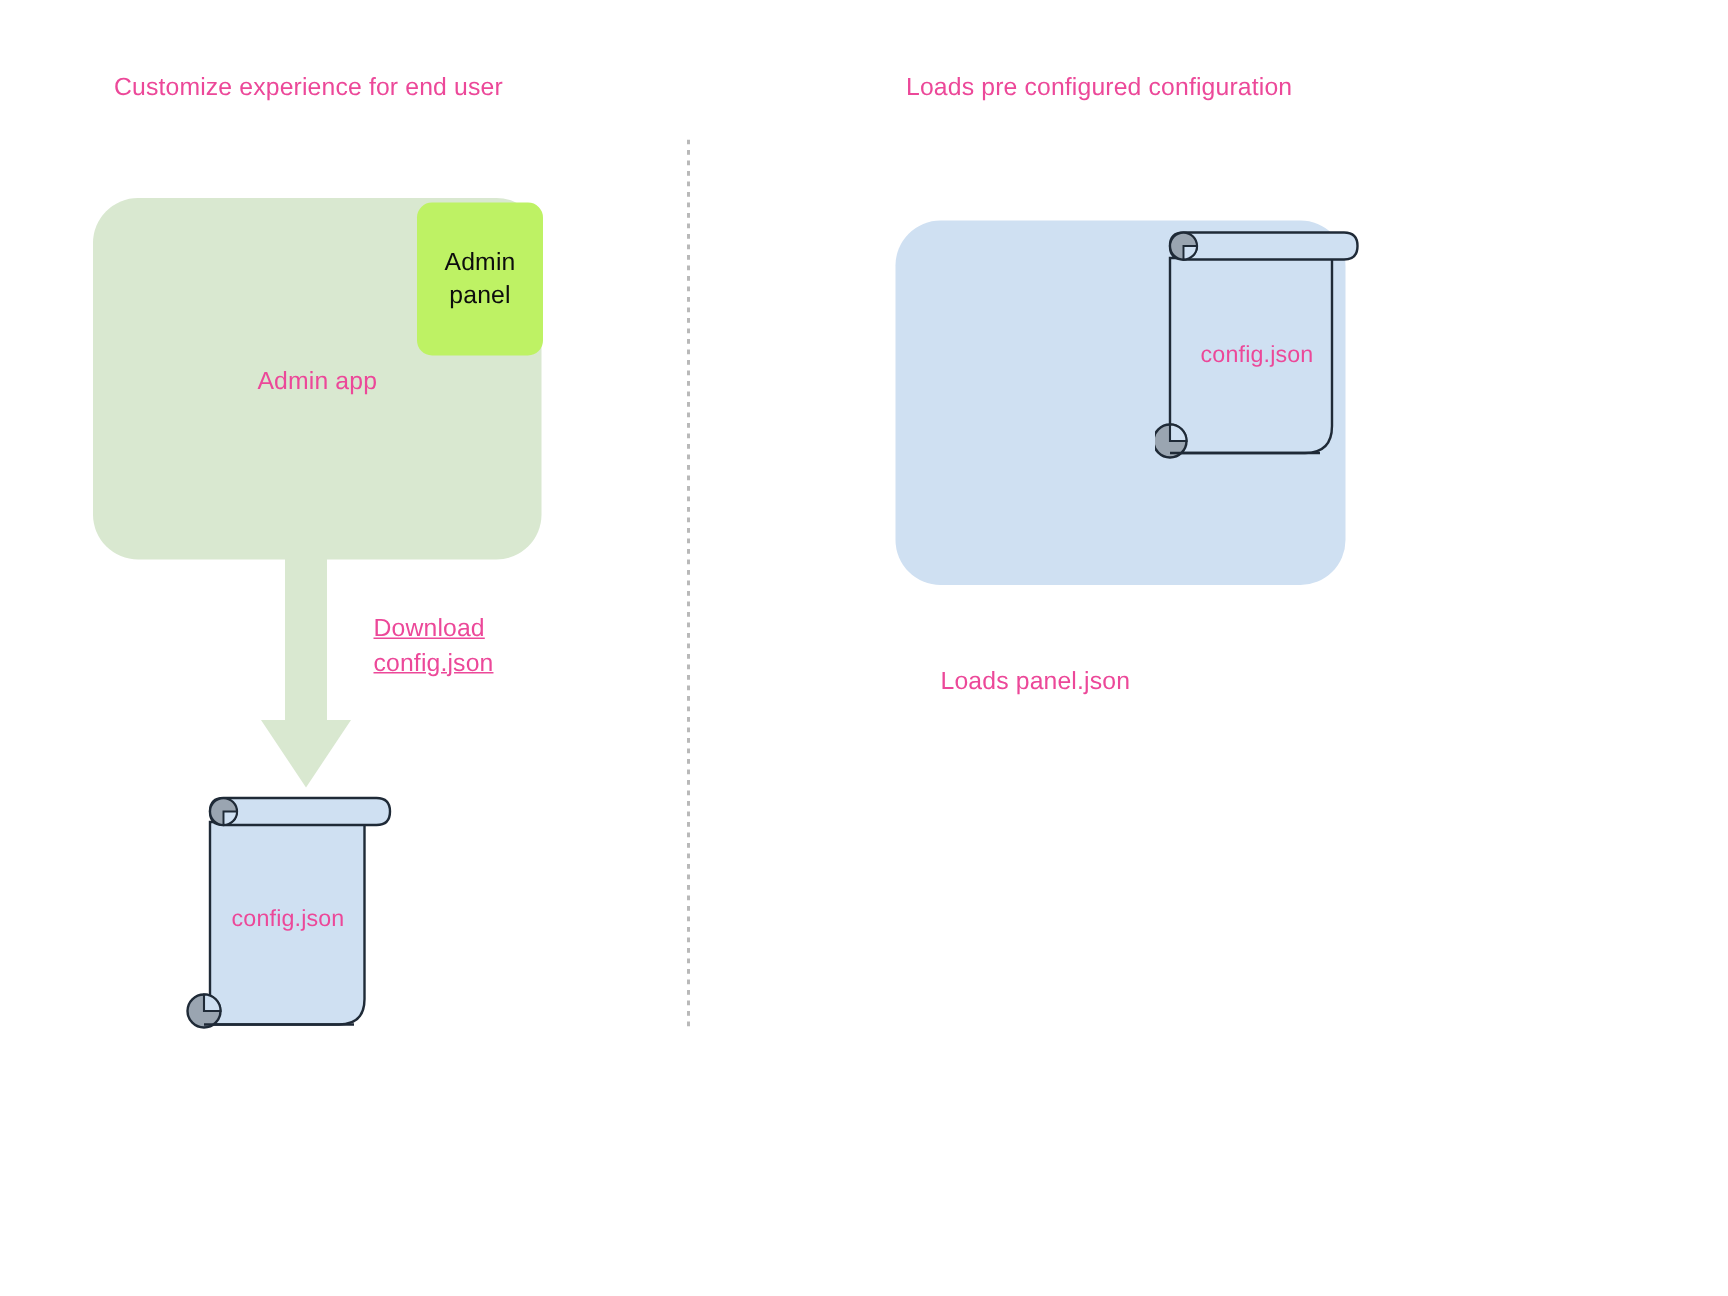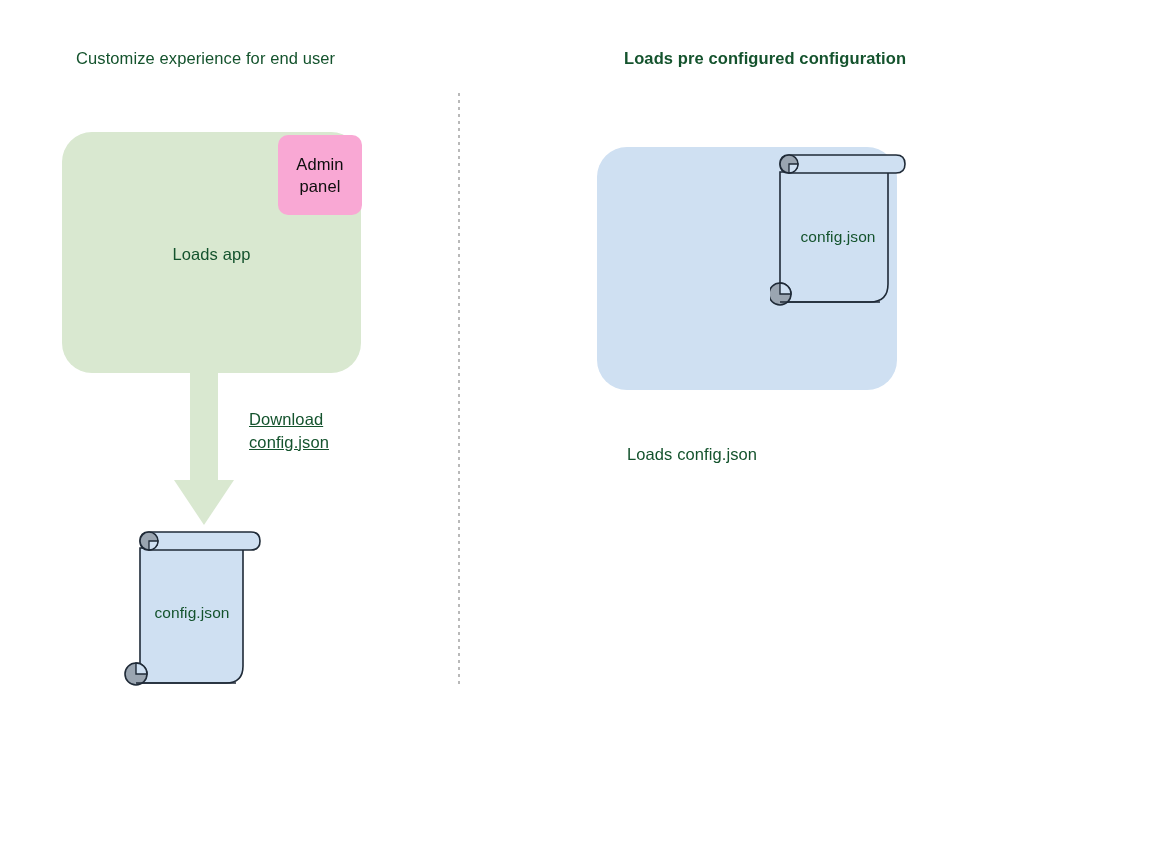--- a/index.html
+++ b/index.html
@@ -19,33 +19,32 @@
     position: absolute;
     left: 0;
     top: 0;
     width: 1152px;
     height: 864px;
   }
   .lbl {
     position: absolute;
     font-size: 16.5px;
     line-height: 22px;
-    color: #14532d;
+    color: #ec4899;
     white-space: pre;
     letter-spacing: 0.1px;
   }
   
   #title-left {
     left: 76px;
     top: 47px;
   }
   #title-right {
-    left: 624px;
+    left: 604px;
     top: 47px;
-    font-weight: bold;
   }
   
   #divider {
     position: absolute;
     left: 458px;
     top: 93px;
     width: 2px;
     height: 593px;
     background-image: linear-gradient(to bottom, #b9b9b9 0px, #b9b9b9 3px, rgba(255,255,255,0) 3px, rgba(255,255,255,0) 7px);
     background-size: 2px 7px;
@@ -66,22 +65,22 @@
     left: 62px;
     top: 243px;
     width: 299px;
     text-align: center;
   }
   #admin-panel-badge {
     position: absolute;
     left: 278px;
     top: 135px;
     width: 84px;
-    height: 80px;
-    background: #f9a8d4;
+    height: 102px;
+    background: #bef264;
     border-radius: 10px;
     display: flex;
     align-items: center;
     justify-content: center;
   }
   #admin-panel-label {
     position: static;
     text-align: center;
     color: #0d0d0d;
     white-space: normal;
@@ -162,21 +161,21 @@
 <div id="canvas">
 
   <div class="lbl" id="title-left">Customize experience for end user</div>
 
   <div class="lbl" id="title-right">Loads pre configured configuration</div>
 
   <div id="divider"></div>
 
   <div id="admin-app-box"></div>
 
-  <div class="lbl" id="admin-app-label">Loads app</div>
+  <div class="lbl" id="admin-app-label">Admin app</div>
 
   <div id="admin-panel-badge">
     <div class="lbl" id="admin-panel-label">Admin panel</div>
   </div>
 
   <svg id="download-arrow" viewBox="0 0 74 160">
     <polygon points="20,0 48,0 48,110 64,110 34,155 4,110 20,110" fill="#d9e8d0"></polygon>
   </svg>
 
   <div class="lbl" id="arrow-label"><span style="white-space:pre-line">Download
@@ -206,15 +205,15 @@
     <circle cx="10" cy="142" r="11" fill="#9aa5b1" stroke="#1f2a37" stroke-width="1.6"></circle>
     <path d="M 10 142 L 21 142 A 11 11 0 0 0 10 131 Z" fill="#cfe0f2" stroke="#1f2a37" stroke-width="1.4"></path>
     <line x1="10" y1="150" x2="110" y2="150" stroke="#1f2a37" stroke-width="1.6"></line>
     <path d="M 19 3 L 126 3 Q 135 3 135 12 Q 135 21 126 21 L 19 21 Q 10 21 10 12 Q 10 3 19 3 Z" fill="#cfe0f2" stroke="#1f2a37" stroke-width="1.6"></path>
     <circle cx="19" cy="12" r="9" fill="#9aa5b1" stroke="#1f2a37" stroke-width="1.5"></circle>
     <path d="M 19 12 L 28 12 A 9 9 0 0 1 19 21 Z" fill="#cfe0f2" stroke="#1f2a37" stroke-width="1.3"></path>
   </svg>
 
   <div class="lbl" id="scroll-right-label">config.json</div>
 
-  <div class="lbl" id="loads-config-label">Loads config.json</div>
+  <div class="lbl" id="loads-config-label">Loads panel.json</div>
 
 </div>
 
 </body></html>

